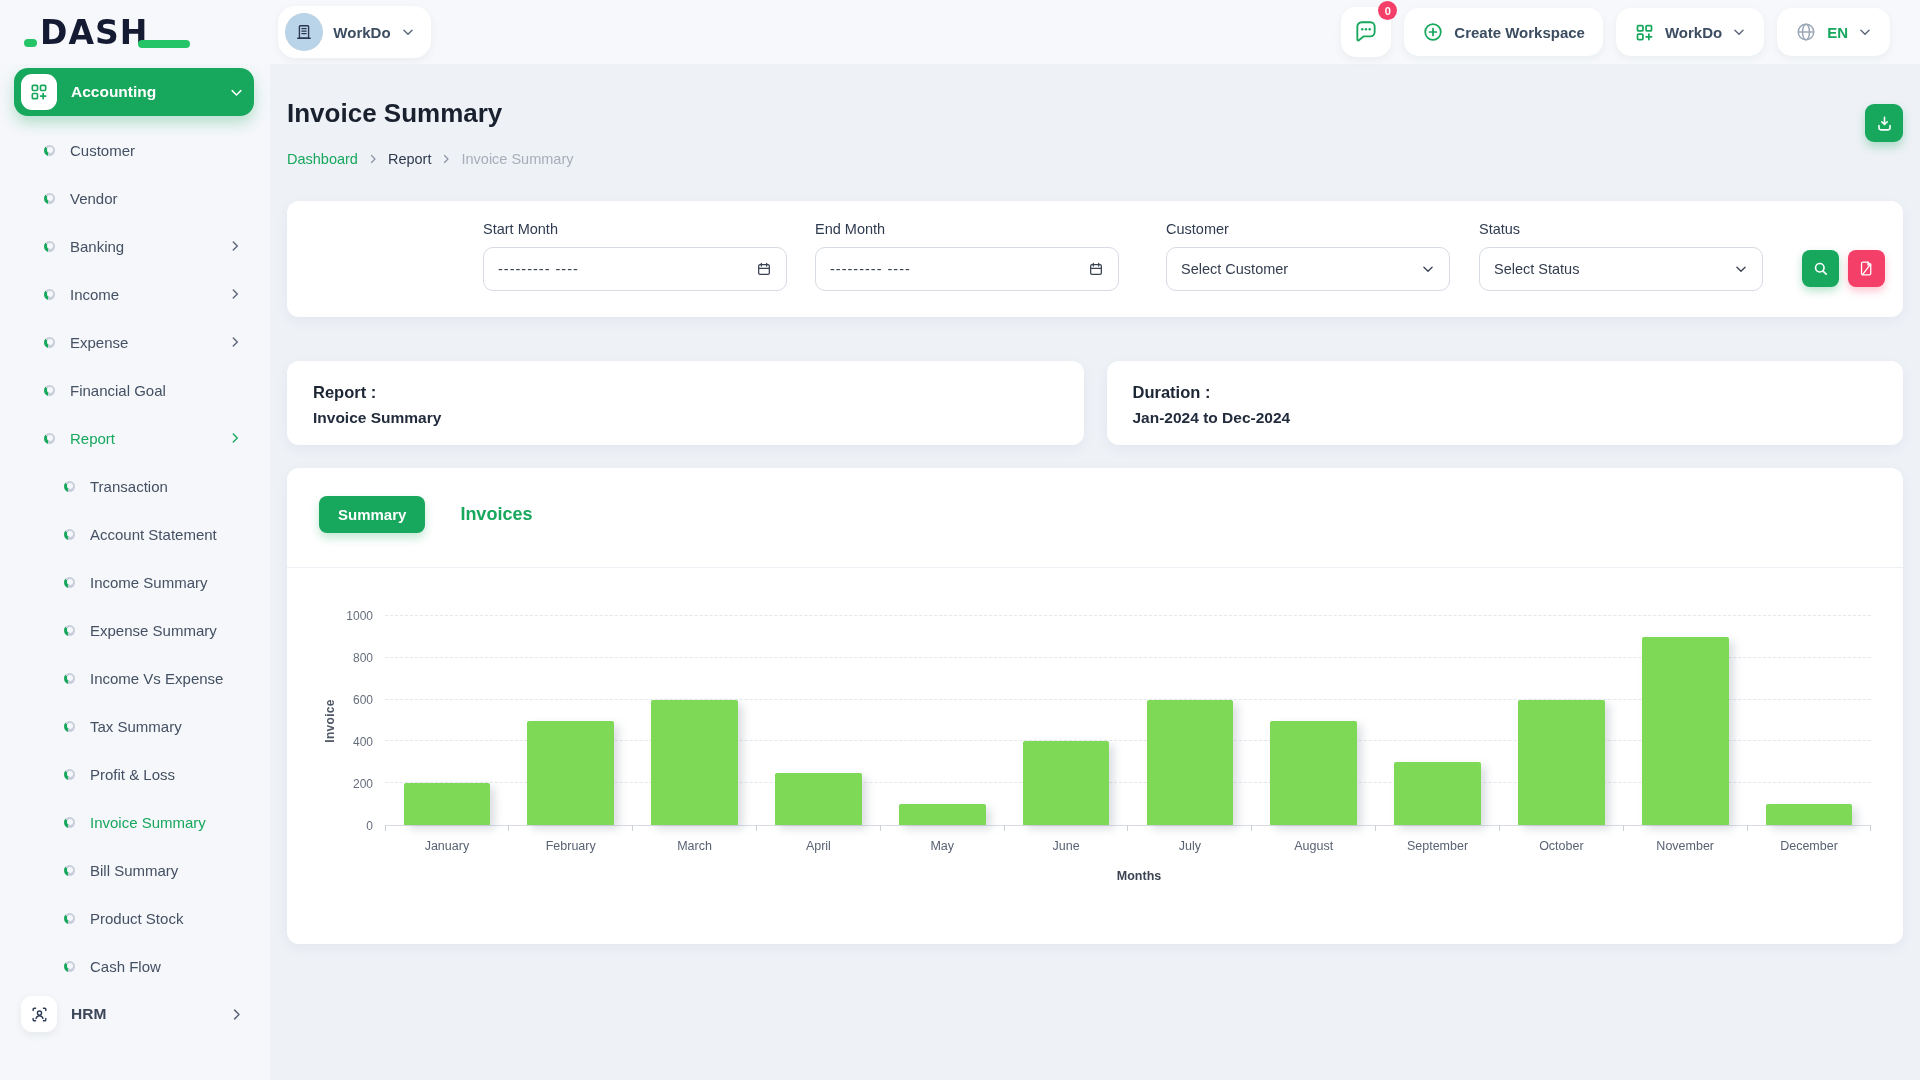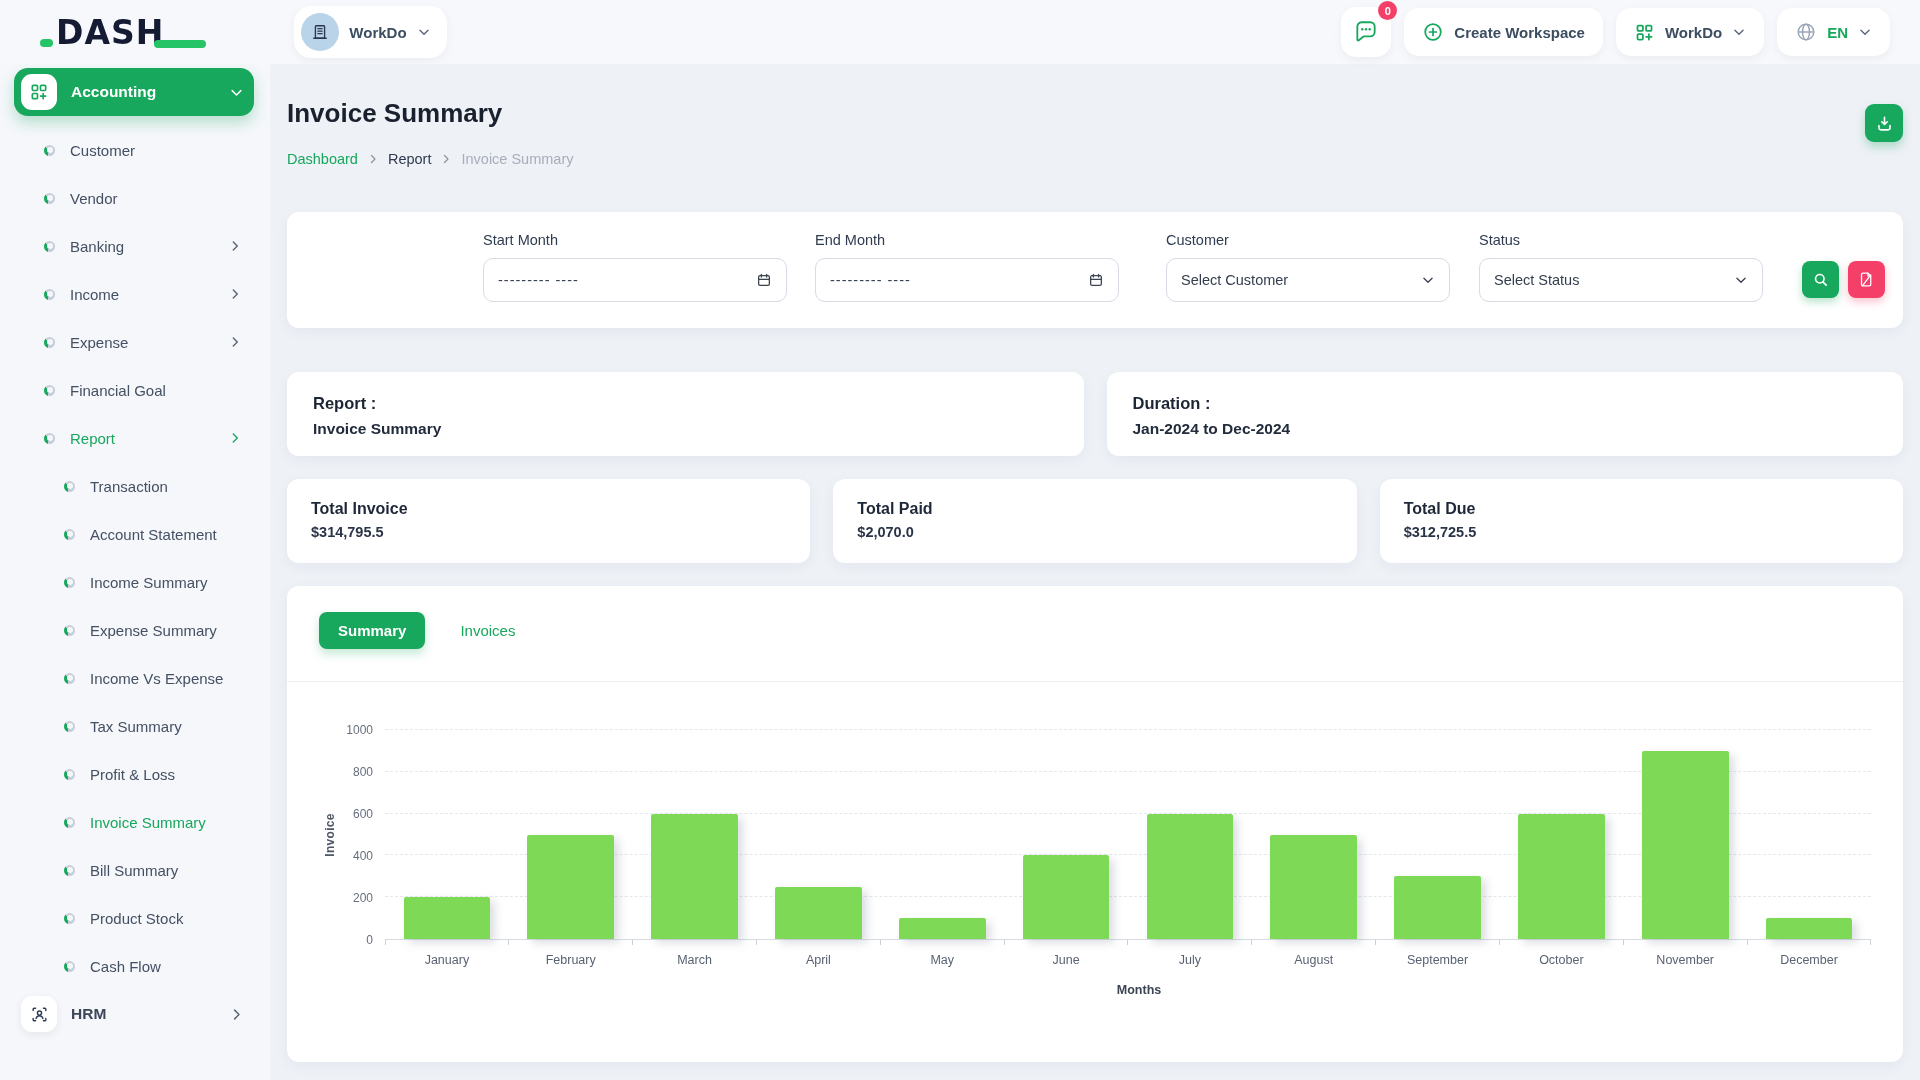--- a/index.html
+++ b/index.html
@@ -9,21 +9,21 @@
     background:#f1f3f8; color:#38445a; overflow:hidden;
     -webkit-font-smoothing:antialiased;
   }
   :root {
     --green:#17a75d; --bar:#7ed957; --pink:#f43f68;
     --dark:#1a2335; --muted:#9aa3b2; --border:#d6dbe4; --card:#ffffff;
   }
   svg { display:block; }
 
   
-  .topbar { height:64px; display:flex; align-items:center; padding:0 30px 0 40px; background:#f6f8fb; }
+  .topbar { height:64px; display:flex; align-items:center; padding:0 30px 0 24px; background:#f6f8fb; }
   .logo { position:relative; padding:0 34px 0 16px; cursor:pointer; }
   .logo-text { font-weight:900; font-size:33px; letter-spacing:1px; color:#141b33; font-family:"DejaVu Sans",sans-serif; }
   .logo-dot { position:absolute; left:0; top:26px; width:13px; height:8px; border-radius:4px; background:#24c467; }
   .logo-dash { position:absolute; right:-8px; top:27px; width:52px; height:8px; border-radius:4px; background:#24c467; }
 
   .pill { display:flex; align-items:center; gap:10px; background:#fff; border:none; cursor:pointer;
           border-radius:15px; padding:0 18px; height:48px; box-shadow:0 3px 10px rgba(25,39,62,.05);
           font-family:inherit; }
   .pill-label { font-size:15px; font-weight:600; color:#3c4d62; }
   .green-text { color:var(--green); }
@@ -76,21 +76,21 @@
   .bc-link.dark { color:#2f3a4e; font-weight:500; }
   .bc-current { color:#a7aeba; }
   .bc-sep { color:#8a93a3; display:flex; }
   .dl-btn { width:38px; height:38px; border-radius:9px; background:var(--green); border:none; cursor:pointer;
             display:flex; align-items:center; justify-content:center; color:#fff; margin-top:6px;
             box-shadow:0 5px 10px rgba(23,167,93,.3); }
 
   .card { background:var(--card); border-radius:12px; box-shadow:0 4px 14px rgba(30,40,70,.05); }
 
   
-  .filter-card { margin-top:45px; }
+  .filter-card { margin-top:34px; }
   .filter-row { display:flex; align-items:flex-end; padding:20px 18px 26px 0; }
   .fg { display:flex; flex-direction:column; width:304px; margin-left:28px; }
   .fg.first { margin-left:196px; }
   .fg.small { width:284px; }
   .fg label { font-size:14.5px; color:#2f3b50; margin-bottom:10px; }
   .control { height:44px; border:1px solid var(--border); border-radius:10px; background:#fff;
              display:flex; align-items:center; justify-content:space-between; padding:0 14px; cursor:pointer; }
   .control .ph { font-size:14.5px; color:#3a4352; letter-spacing:1px; }
   .control .val { font-size:14.5px; color:#333d4e; }
   .control .ctl-ic { color:#3a4352; display:flex; }
@@ -109,21 +109,21 @@
   .stats-row { display:grid; grid-template-columns:1fr 1fr 1fr; gap:23px; margin-top:23px; }
   .stat-card { padding:21px 24px; height:84px; }
   .stat-label { font-size:16px; font-weight:700; color:#1d2737; }
   .stat-value { font-size:14.5px; font-weight:700; color:#2a3447; margin-top:6px; }
 
   
   .chart-card { margin-top:23px; padding:26px 32px 28px; height:476px; }
   .tabs { display:flex; align-items:center; gap:20px; }
   .tab-active { background:var(--green); color:#fff; font-size:15px; font-weight:600; border:none; cursor:pointer;
                 padding:10px 19px; border-radius:8px; box-shadow:0 5px 10px rgba(23,167,93,.25); font-family:inherit; }
-  .tab-plain { background:transparent; color:var(--green); font-size:15px; font-weight:400; border:none; cursor:pointer;
+  .tab-plain { background:transparent; color:var(--green); font-size:18px; font-weight:700; border:none; cursor:pointer;
                padding:10px 15px; font-family:inherit; }
   .divider { border-bottom:1px solid #eceff3; margin:32px -32px 0; }
 
   .chart { display:flex; margin-top:48px; }
   .ylabel-col { width:22px; height:210px; display:flex; align-items:center; justify-content:center; }
   .ylabel-col span { transform:rotate(-90deg); white-space:nowrap; font-size:12px; font-weight:700; color:#4b5563; letter-spacing:.3px; }
   .chart-main { flex:1; }
   .plot-row { display:flex; height:210px; }
   .yticks { position:relative; width:44px; flex:0 0 44px; }
   .ytick { position:absolute; right:12px; transform:translateY(50%); font-size:12px; color:#666e7c; }
@@ -461,34 +461,20 @@
       <div class="card info-card">
         <div class="info-title">Report :</div>
         <div class="info-value">Invoice Summary</div>
       </div>
       <div class="card info-card">
         <div class="info-title">Duration :</div>
         <div class="info-value">Jan-2024 to Dec-2024</div>
       </div>
     </section>
 
-    <section class="stats-row">
-      <div class="card stat-card">
-        <div class="stat-label">Total Invoice</div>
-        <div class="stat-value">$314,795.5</div>
-      </div>
-      <div class="card stat-card">
-        <div class="stat-label">Total Paid</div>
-        <div class="stat-value">$2,070.0</div>
-      </div>
-      <div class="card stat-card">
-        <div class="stat-label">Total Due</div>
-        <div class="stat-value">$312,725.5</div>
-      </div>
-    </section>
 
     <section class="card chart-card">
       <div class="tabs">
         <button class="tab-active">Summary</button>
         <button class="tab-plain">Invoices</button>
       </div>
       <div class="divider"></div>
 
       <div class="chart">
         <div class="ylabel-col">

